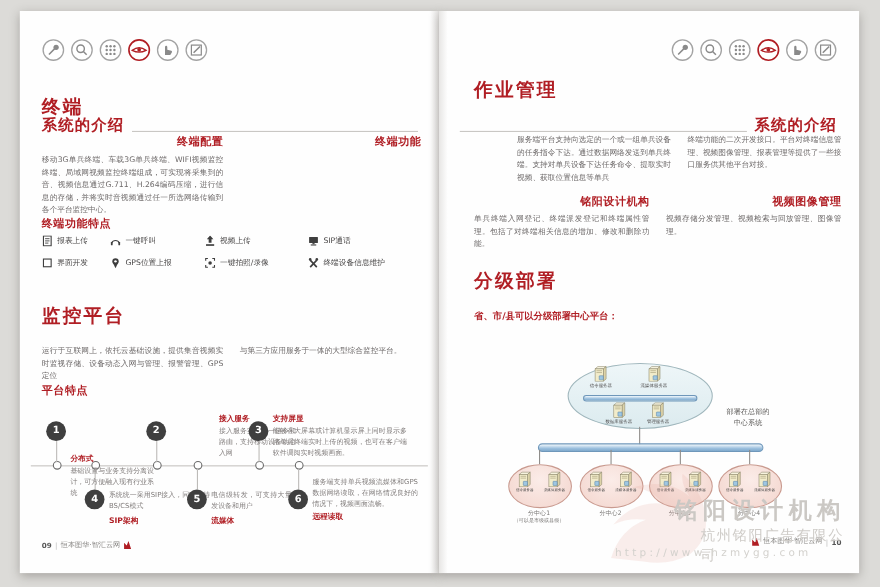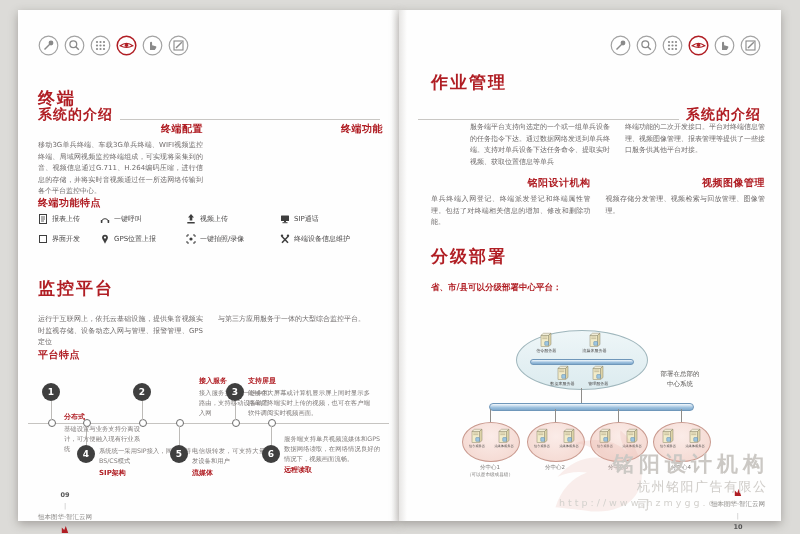--- a/index.html
+++ b/index.html
@@ -43,21 +43,21 @@
   .tl-node{position:absolute;width:6px;height:6px;border:1.4px solid #6b6b6b;border-radius:50%;background:#fff;top:57px;}
   .tl-conn{position:absolute;width:1px;background:#bdbbb8;}
   .tl-num{position:absolute;width:18px;height:18px;border-radius:50%;background:#3f3f3f;color:#fff;
           font-size:9px;font-weight:bold;display:flex;align-items:center;justify-content:center;}
   .tl-item{position:absolute;}
   .tl-label{font-size:7px;font-weight:bold;color:#b01e24;margin-bottom:2px;white-space:nowrap;}
   .tl-text{font-size:6.3px;line-height:1.55;color:#807c7b;text-align:justify;}
   .tl-item.bottom .tl-label{margin:2px 0 0 0;}
 
   
-  .footer{position:absolute;display:flex;align-items:center;gap:3px;font-size:6.5px;color:#8a8886;flex-direction:column;}
+  .footer{position:absolute;display:flex;align-items:flex-end;gap:3px;font-size:6.5px;color:#8a8886;}
   #page-left .footer{left:20px;top:481px;}
   #page-right .footer{right:16px;top:478px;}
   .footer .pg{font-weight:bold;color:#555;}
   .footer .sep{color:#bbb;}
 
   
   .mgmt{position:absolute;display:flex;gap:15px;}
   .mgmt > div{flex:1;}
   .mgmt .h2{display:block;margin-bottom:4px;}
 

